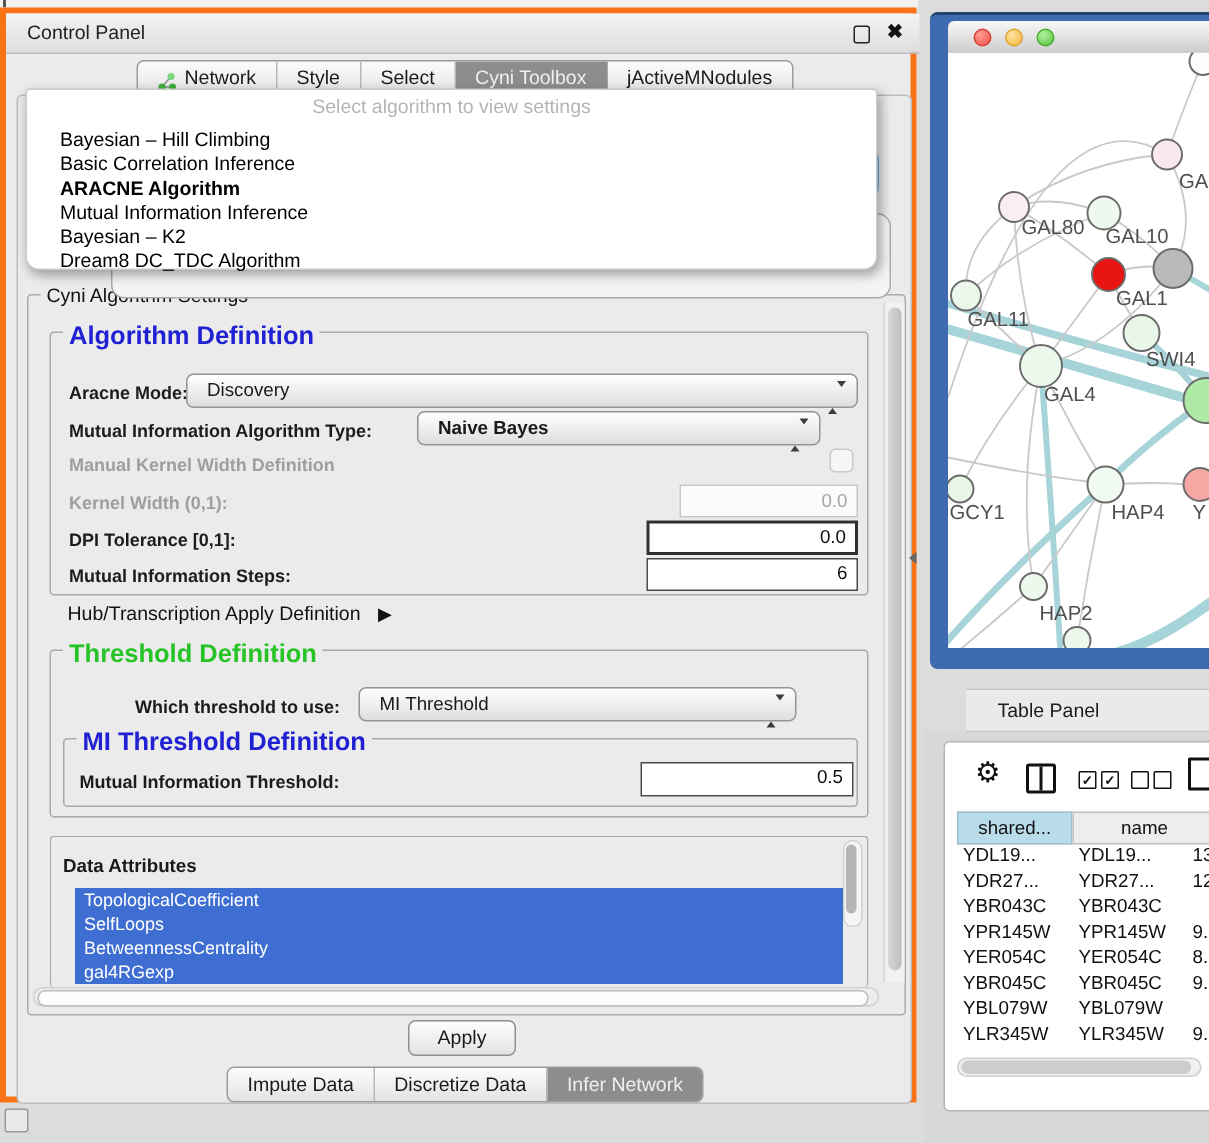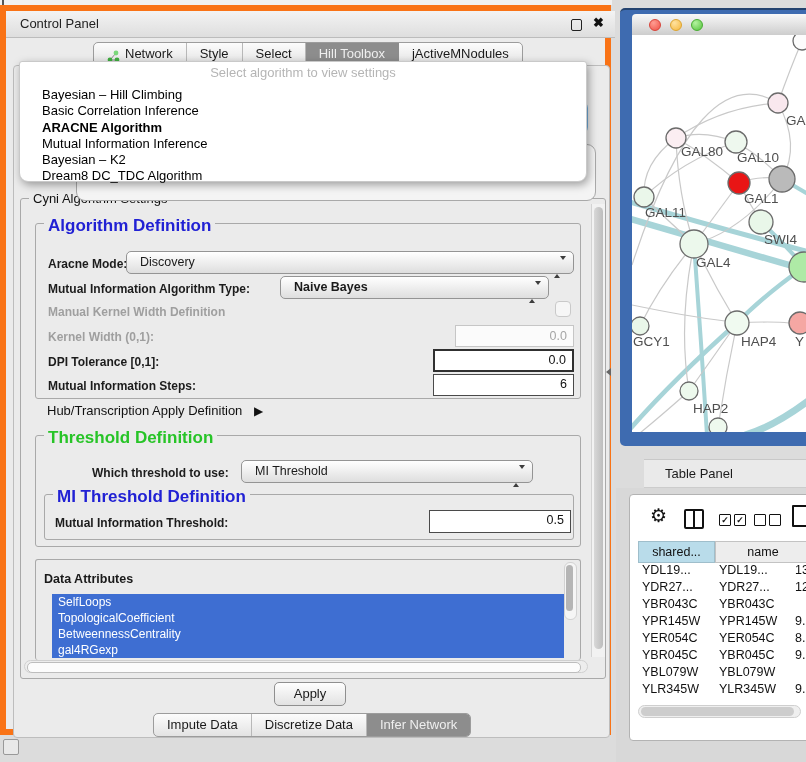--- a/index.html
+++ b/index.html
@@ -2,21 +2,21 @@
 <html><head>
 <meta charset="utf-8">
 <style>
   html,body{margin:0;padding:0;}
   #canvas{position:relative;width:806px;height:762px;background:#dcdcdc;overflow:hidden;
           font-family:"Liberation Sans",sans-serif;color:#1a1a1a;}
   
   #top-strip{position:absolute;left:0;top:0;width:612px;height:5px;background:#f1f1f1;}
   #top-tick{position:absolute;left:2px;top:0;width:2px;height:5px;background:#555;}
   #control-panel{position:absolute;left:0;top:5px;width:611px;height:730px;background:#ebebeb;
-                 border:6px solid #f97316;box-sizing:border-box;}
+                 border:4px solid #f97316;box-sizing:border-box;}
   #cp-titlebar{position:absolute;left:0;top:0;width:609px;height:26px;
                background:linear-gradient(#f3f3f3,#dedede);border-bottom:1px solid #bcbcbc;}
   #cp-title{position:absolute;left:14px;top:5px;font-size:13px;color:#222;}
   #cp-float{position:absolute;right:33px;top:8px;width:9px;height:10px;border:1.6px solid #222;border-radius:2px;cursor:pointer;}
   #cp-close{position:absolute;right:11px;top:4px;font-size:13px;font-weight:bold;color:#111;cursor:pointer;}
   
   .seg{position:absolute;display:flex;border:1px solid #9c9c9c;border-radius:5px;overflow:hidden;
        background:linear-gradient(#fcfcfc,#e3e3e3);height:22px;}
   .seg .tab{padding:0 13px;line-height:22px;font-size:13px;color:#1a1a1a;border-right:1px solid #b8b8b8;
             display:flex;align-items:center;gap:5px;white-space:nowrap;cursor:pointer;}
@@ -163,21 +163,21 @@
             </svg></span>
           <span>Network</span>
         </div>
         <div class="tab">
           <span>Style</span>
         </div>
         <div class="tab">
           <span>Select</span>
         </div>
         <div class="tab sel">
-          <span>Hill Toolbox</span>
+          <span>Cyni Toolbox</span>
         </div>
         <div class="tab">
           <span>jActiveMNodules</span>
         </div>
       </div>
 
     <div id="algo-popup">
       <div id="algo-placeholder">Select algorithm to view settings</div>
       <div id="algo-list">
           <div class="algo-item">Bayesian – Hill Climbing</div>
@@ -229,22 +229,22 @@
         <div id="mithr-box" class="gbox">
           <span class="gtitle blue">MI Threshold Definition</span>
           <span class="flabel" style="left:10px;top:21px;">Mutual Information Threshold:</span>
           <div id="mithr-field" class="tfield" style="left:384px;top:15px;width:142px;height:23px;">0.5</div>
         </div>
       </div>
 
       <div id="src-box" class="gbox">
         <span id="attr-label">Data Attributes</span>
         <div id="attr-list">
+            <div class="attr-item">TopologicalCoefficient</div>
             <div class="attr-item">SelfLoops</div>
-            <div class="attr-item">TopologicalCoefficient</div>
             <div class="attr-item">BetweennessCentrality</div>
             <div class="attr-item">gal4RGexp</div>
           </div>
         <div id="attr-scroll">
           <div id="attr-thumb"></div>
         </div>
       </div>
 
       <div id="v-scroll">
         <div id="v-thumb"></div>

